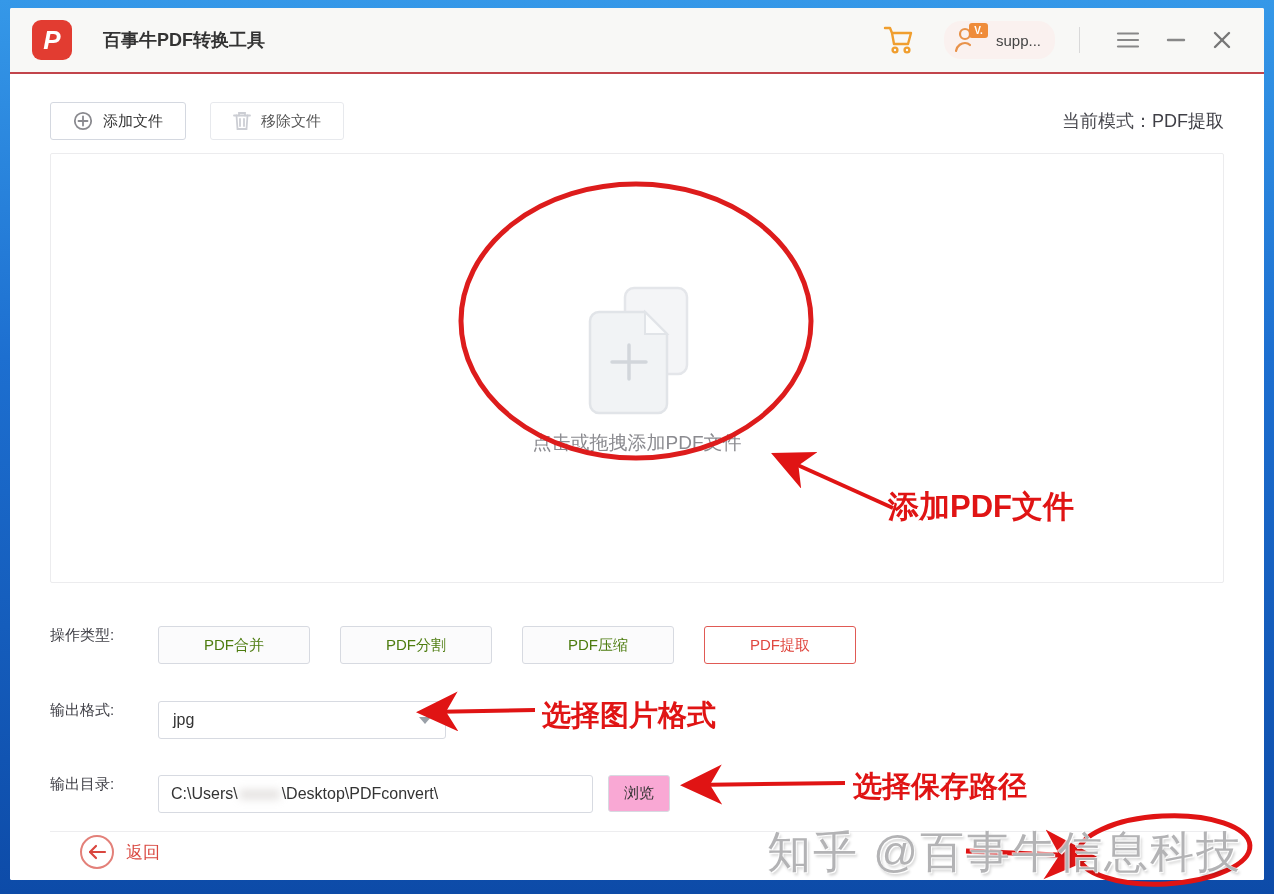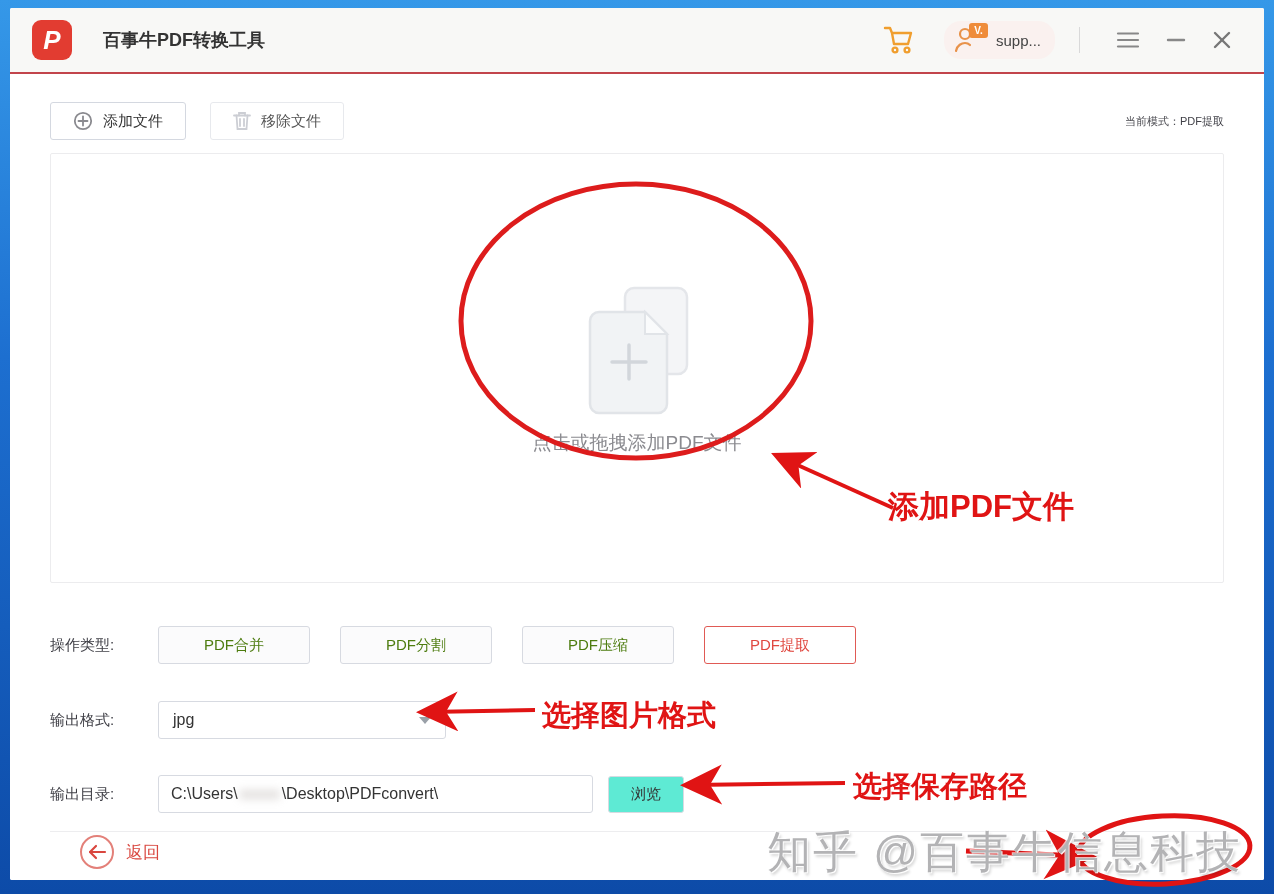--- a/index.html
+++ b/index.html
@@ -50,31 +50,31 @@
   .content { flex:1; display:flex; flex-direction:column; padding:8px 40px; background:#fff; }
 
   .toolbar { margin-top:20px; height:38px; display:flex; align-items:center; }
   .tool-btn {
     height:38px; display:flex; align-items:center; padding:0 22px;
     background:#fff; border:1px solid #d4d8e0; border-radius:3px;
     font-size:15px; color:#333; cursor:pointer;
   }
   .tool-btn .t-ic { margin-right:10px; display:flex; }
   .tool-btn.secondary { margin-left:24px; border-color:#e7e9ed; color:#555; }
-  .mode-text { margin-left:auto; font-size:11px; color:#4a4a50; }
+  .mode-text { margin-left:auto; font-size:18px; color:#4a4a50; }
   .mode-text b { font-weight:normal; color:#3f3f46; }
 
   .dropzone {
     margin-top:13px; height:430px; border:1px solid #ececee; border-radius:2px;
     display:flex; flex-direction:column; align-items:center; justify-content:center;
     background:#fff; cursor:pointer;
   }
   .dz-hint { margin-top:6px; font-size:19px; color:#8b8b90; }
 
-  .form-row { display:flex; align-items:center; height:38px; }
+  .form-row { display:flex; height:38px; }
   .row-ops { margin-top:43px; }
   .row-format { margin-top:37px; }
   .row-dir { margin-top:36px; }
   .form-label { width:108px; font-size:15px; color:#3f3f46; flex:0 0 108px; }
 
   .op-btn {
     width:152px; height:38px; margin-right:30px;
     background:#fbfbfc; border:1px solid #d7dae1; border-radius:3px;
     font-size:15px; color:#4d7c0f; display:flex; align-items:center; justify-content:center;
     cursor:pointer;
@@ -91,22 +91,22 @@
     border-left:6px solid transparent; border-right:6px solid transparent;
     border-top:7px solid #9aa0a8;
   }
   .path-input {
     width:435px; height:38px; border:1px solid #d7dae1; border-radius:3px;
     background:#fff; display:flex; align-items:center; padding:0 12px;
     font-size:16px; color:#333; white-space:nowrap; overflow:hidden; cursor:text;
   }
   .redacted { filter:blur(4px); color:#b0a8a4; margin:0 2px; }
   .browse-btn {
-    margin-left:15px; width:76px; height:37px;
-    border:1px solid #d7dae1; border-radius:3px; background:#5eead4;
+    margin-left:15px; width:62px; height:37px;
+    border:1px solid #d7dae1; border-radius:3px; background:#f9a8d4;
     font-size:15px; color:#333; display:flex; align-items:center; justify-content:center;
     cursor:pointer;
   }
 
   
   .footer {
     margin-top:auto; height:41px; border-top:1px solid #ededef;
     display:flex; align-items:center; padding:0 30px; background:#fff;
   }
   .back-btn { display:flex; align-items:center; cursor:pointer; }

